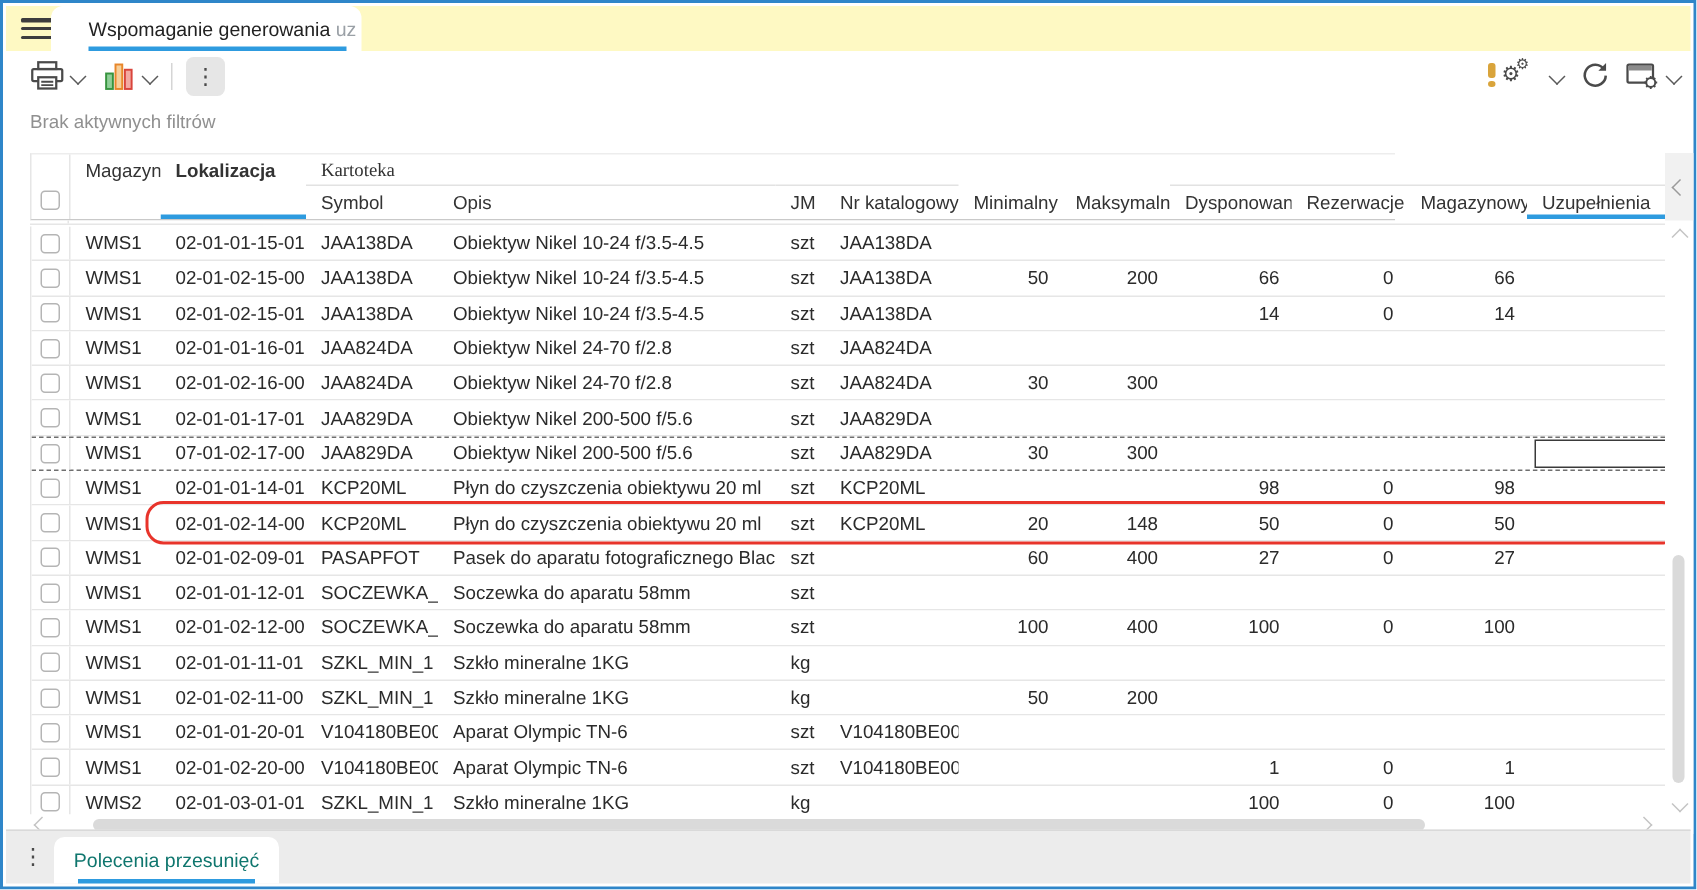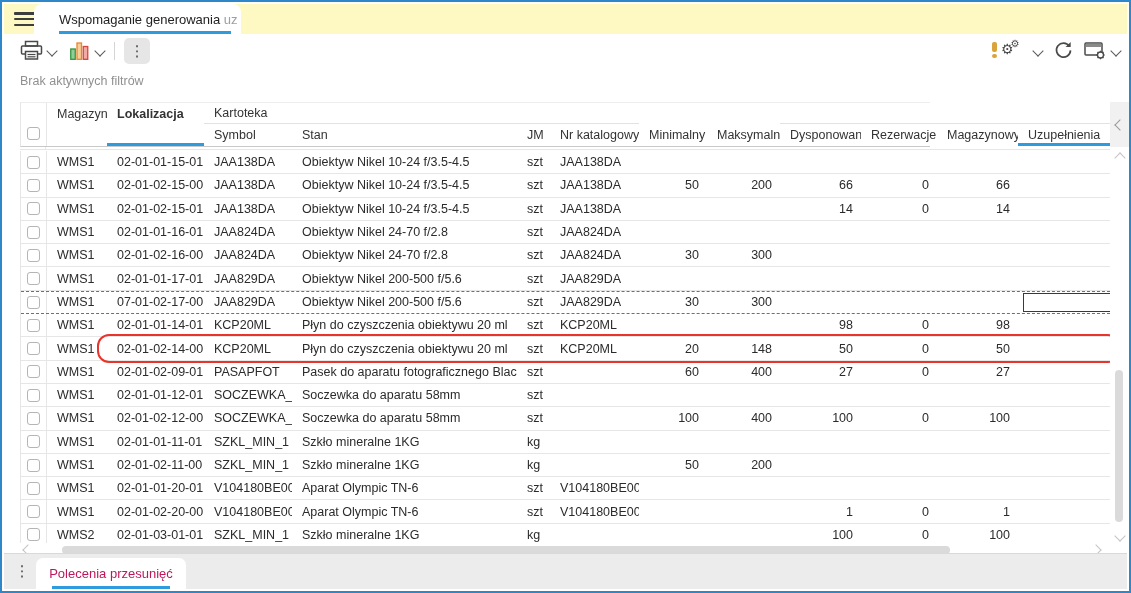--- a/index.html
+++ b/index.html
@@ -44,21 +44,21 @@
   
   .cols{display:grid;grid-template-columns:26px 60px 97px 88px 225px 33px 89px 68px 73px 81px 76px 81px 93px;}
   .thead{position:absolute;left:18px;top:100px;width:910px;height:45px;box-sizing:border-box;
     border-bottom:1px solid #c9c9c9;border-top:1px solid #ededed;border-left:1px solid #e6e6e6;background:#fff;
     grid-template-rows:21px 22px;color:#333;}
   .hc{overflow:hidden;white-space:nowrap;padding-left:10px;box-sizing:border-box;}
   .h-sel{grid-column:1;grid-row:1/3;border-right:1px solid #e6e6e6;display:flex;align-items:flex-end;justify-content:center;padding:0 0 6px 0;}
   .h-mag{grid-column:2;grid-row:1/3;padding-top:4px;}
   .h-lok{grid-column:3;grid-row:1/3;padding-top:4px;font-weight:bold;position:relative;}
   .h-lok .u,.h-uzup .u{position:absolute;left:0;right:0;bottom:0;height:3px;background:#2e9bdf;}
-  .grp{grid-row:1;border-bottom:1px solid #e2e2e2;line-height:20px;}
+  .grp{grid-row:1;border-bottom:1px solid #e2e2e2;line-height:20px;font-family:Liberation Serif, serif;}
   .g-kart{grid-column:4/6;}
   .g-sp1{grid-column:6/8;}
   .g-stan{grid-column:8/10;}
   .g-sp2{grid-column:10/14;}
   .h2{grid-row:2;line-height:22px;}
   .h-sym{grid-column:4;} .h-opis{grid-column:5;} .h-jm{grid-column:6;} .h-nrkat{grid-column:7;}
   .h-min{grid-column:8;} .h-max{grid-column:9;} .h-dysp{grid-column:10;} .h-rez{grid-column:11;}
   .h-mgz{grid-column:12;} .h-uzup{grid-column:13;position:relative;}
   .cb{display:inline-block;width:13px;height:13px;border:1.5px solid #b5b5b5;border-radius:3px;background:#fff;box-sizing:border-box;cursor:pointer;}
   
@@ -84,21 +84,21 @@
   .hscroll{position:absolute;left:18px;top:541px;width:1090px;height:13px;background:#fff;}
   .hs-left{position:absolute;left:4px;top:3px;}
   .hs-thumb{position:absolute;left:42px;top:2.5px;width:888px;height:8px;background:#dadada;border-radius:4px;cursor:pointer;}
   .hs-right{position:absolute;right:10px;top:3px;}
   
   .bottombar{position:absolute;left:2px;right:2px;bottom:2px;height:35px;background:#ececec;border-top:1px solid #d9d9d9;}
   .bb-kebab{position:absolute;left:10px;top:8px;width:16px;text-align:center;color:#4a4a4a;font-size:15px;cursor:pointer;}
   .tab-bottom{position:absolute;left:32px;top:4px;width:150px;height:31px;background:#fff;border-radius:7px 7px 0 0;
     display:flex;align-items:center;justify-content:center;}
   .tab-bottom .underline{position:absolute;left:16px;right:16px;bottom:0;height:3px;background:#2e9bdf;}
-  .tab-bottom .lbl{font-size:13px;color:#be185d;}
+  .tab-bottom .lbl{font-size:13px;color:#0f766e;}
 </style>
 </head>
 <body>
 
 <div class="window">
 
   <div class="tabbar">
     <div class="hamburger">
         <div></div>
         <div></div>
@@ -171,21 +171,21 @@
   <div class="thead cols">
     <div class="hc h-sel">
         <span class="cb"></span>
       </div>
     <div class="hc h-mag">Magazyn</div>
     <div class="hc h-lok"><span>Lokalizacja</span><span class="u"></span></div>
     <div class="hc grp g-kart">Kartoteka</div>
     <div class="hc grp g-sp1"></div>
     <div class="hc grp g-sp2"></div>
     <div class="hc h2 h-sym">Symbol</div>
-    <div class="hc h2 h-opis">Stan</div>
+    <div class="hc h2 h-opis">Opis</div>
     <div class="hc h2 h-jm">JM</div>
     <div class="hc h2 h-nrkat">Nr katalogowy</div>
     <div class="hc h2 h-min">Minimalny</div>
     <div class="hc h2 h-max">Maksymalny</div>
     <div class="hc h2 h-dysp">Dysponowany</div>
     <div class="hc h2 h-rez">Rezerwacje</div>
     <div class="hc h2 h-mgz">Magazynowy</div>
     <div class="hc h2 h-uzup"><span>Uzupełnienia</span><span class="u"></span></div>
   </div>
 

